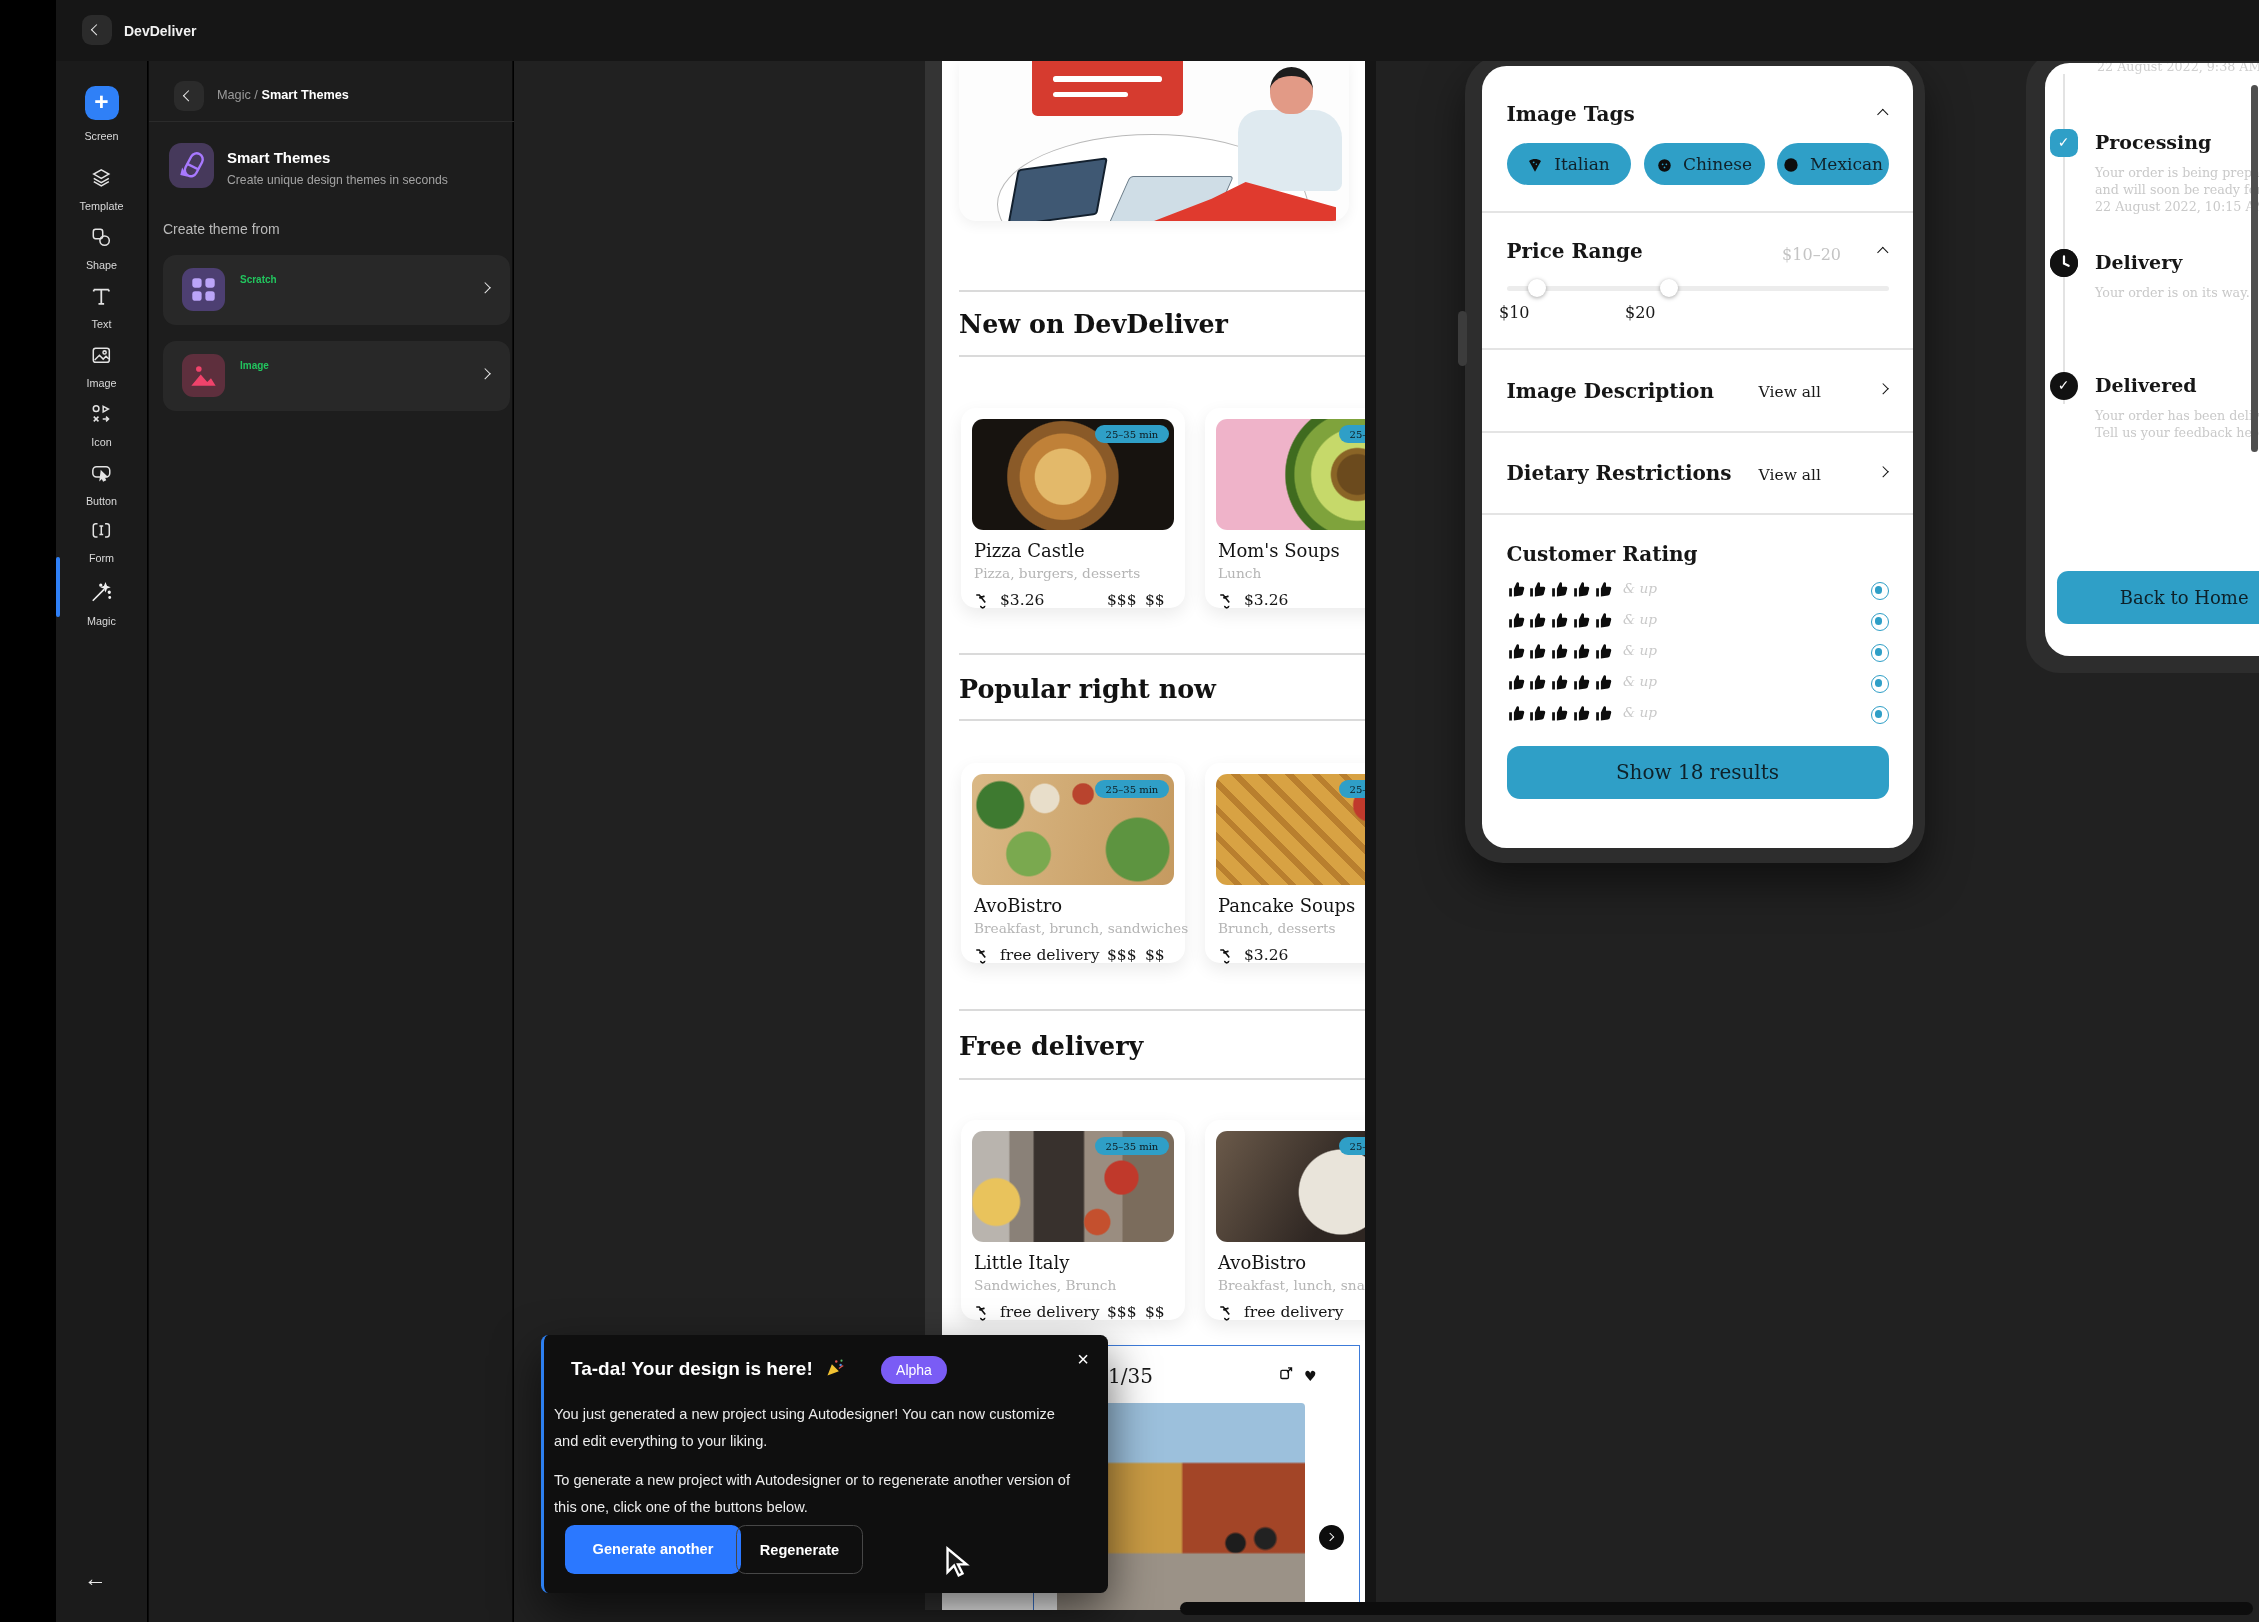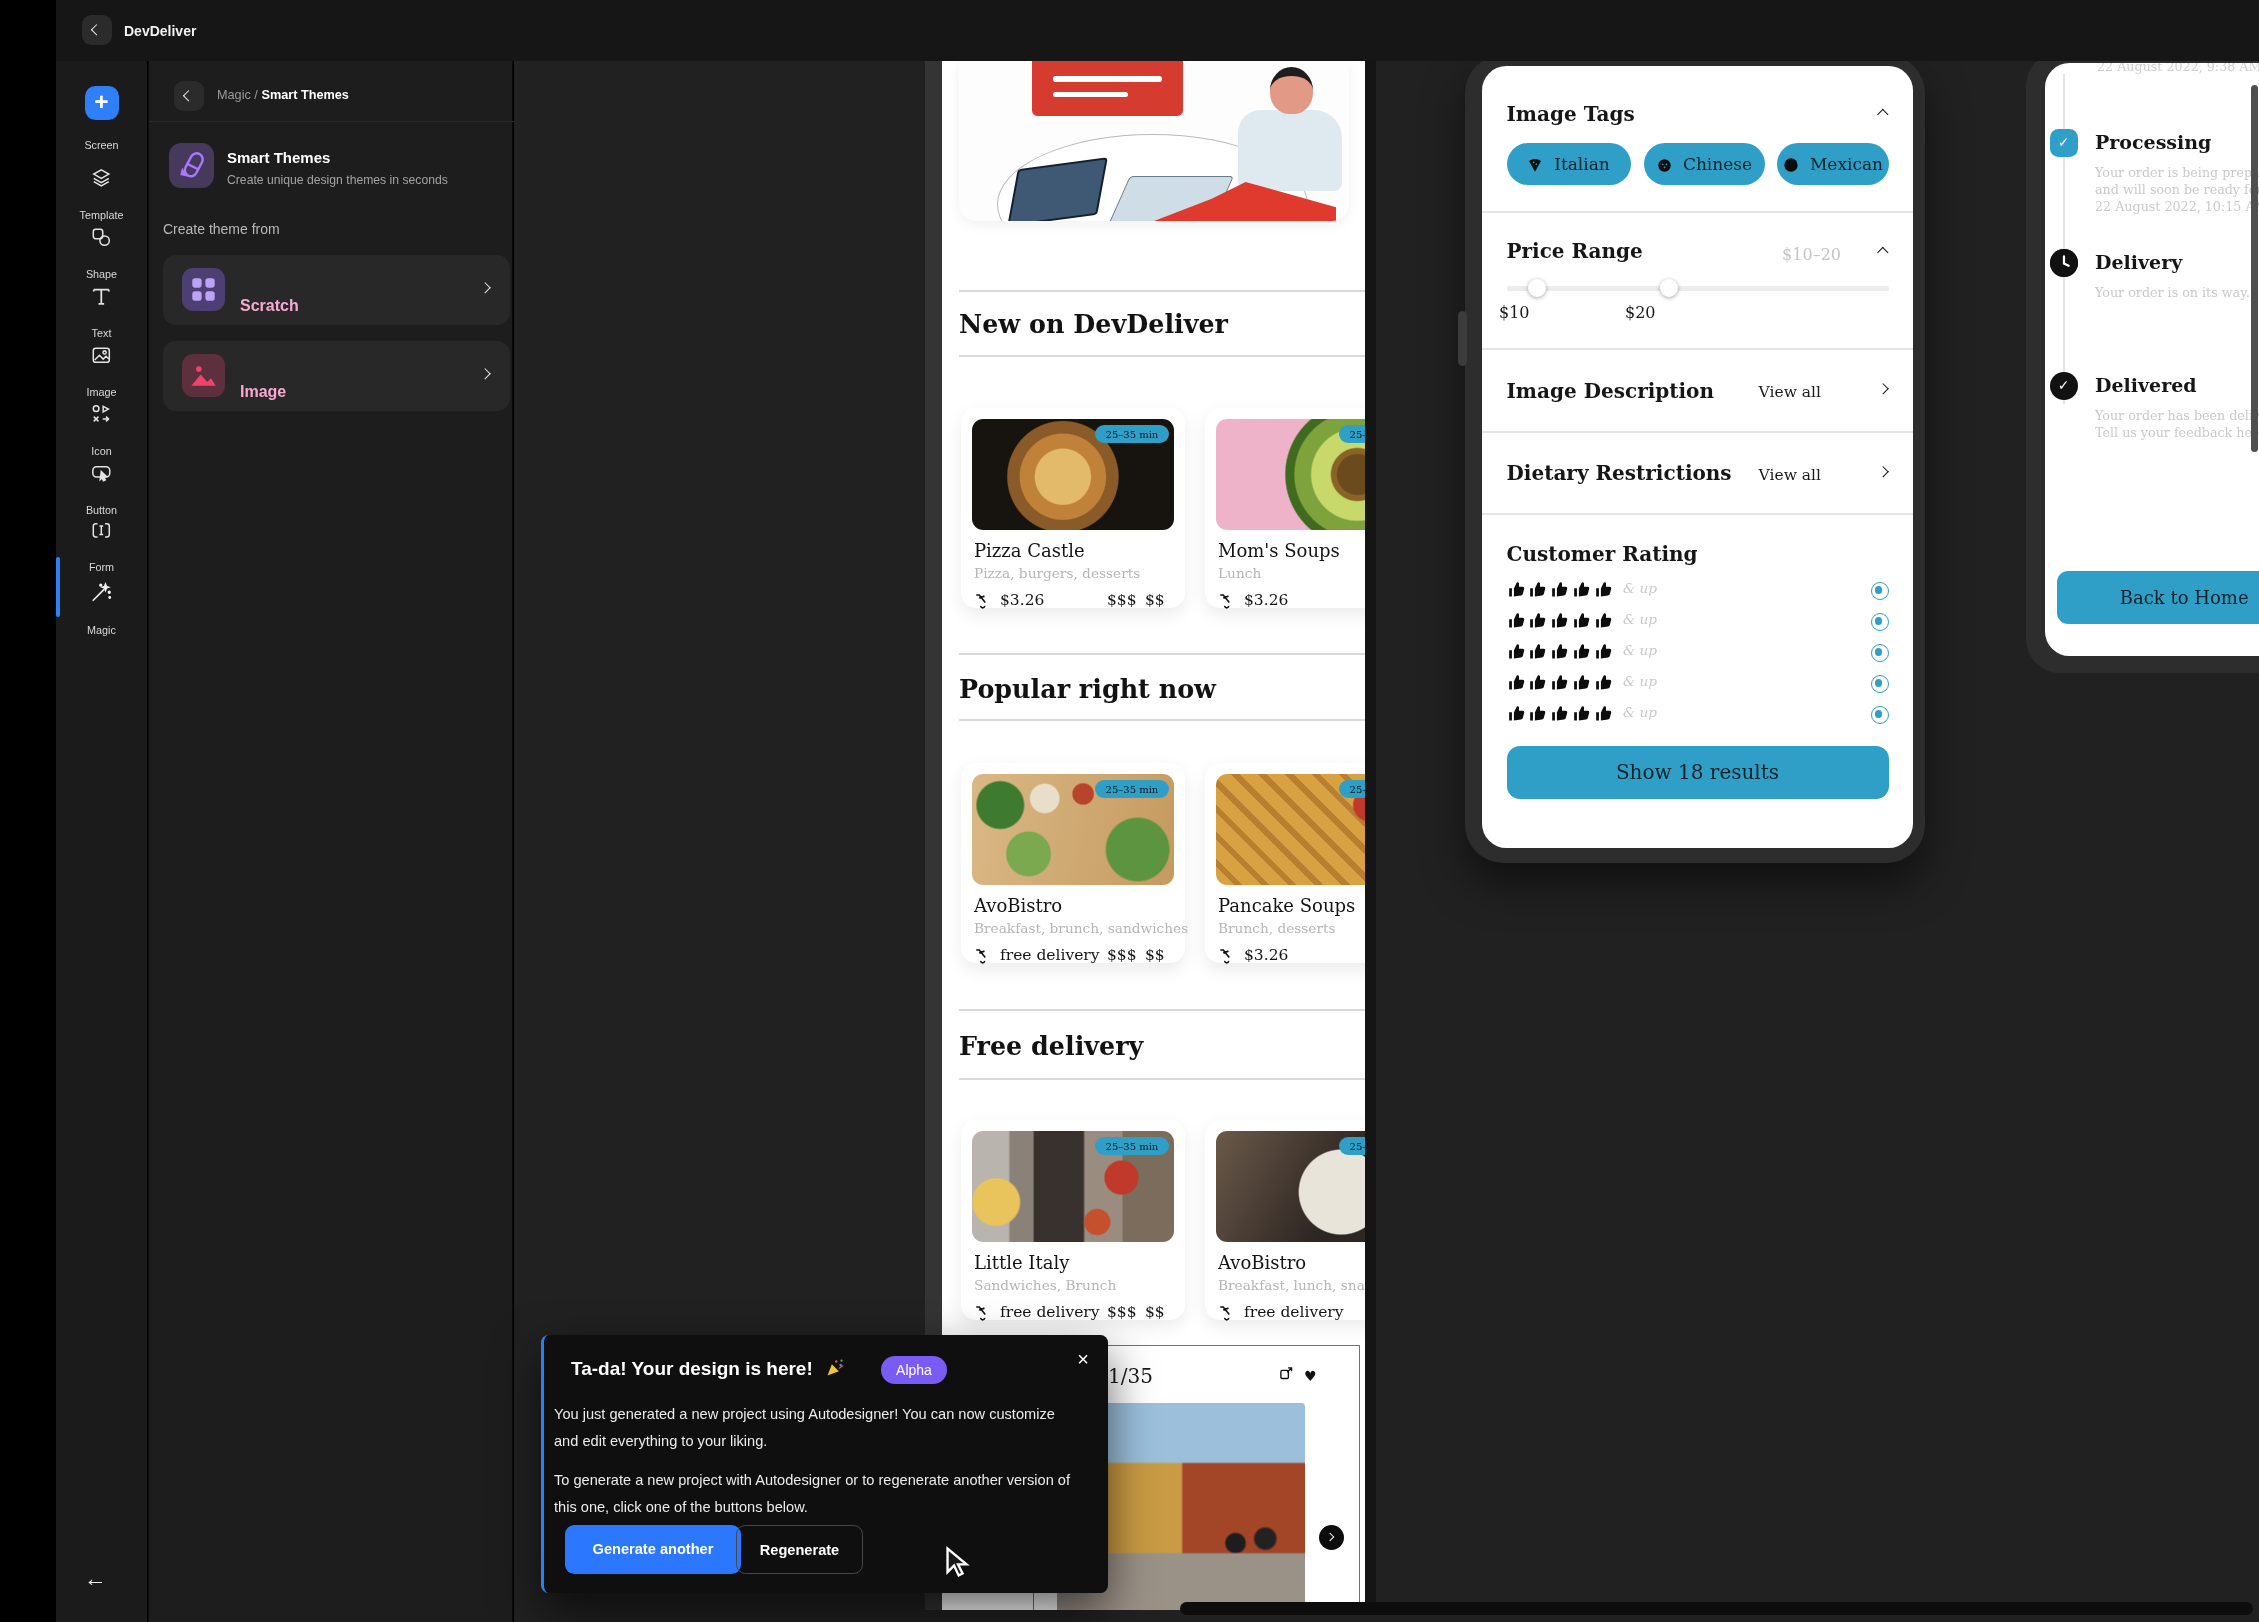--- a/index.html
+++ b/index.html
@@ -15,41 +15,41 @@
   .chev.left  { transform:rotate(135deg); }
   .chev.right { transform:rotate(-45deg); }
   .chev.up    { transform:rotate(-135deg); }
   .chev.dark  { border-color:#111; }
   .hback .chev { position:absolute; left:11.3px; top:11.3px; }
   .htitle { left:68px; top:22.6px; color:#f2f2f2; font-size:14px; font-weight:bold; }
 
   
   .rail { left:56px; top:61px; width:91px; height:1561px; background:#1b1b1b; z-index:5; }
   .rail-item { position:absolute; left:0; width:91px; text-align:center; }
-  .rail-label { display:block; margin-top:19px; color:#d9d9d9; font-size:10.8px; }
+  .rail-label { display:block; margin-top:10px; color:#d9d9d9; font-size:10.8px; }
   .rail-item svg { display:block; margin:0 auto; }
   .screen-btn { width:34px; height:34px; margin:0 auto; background:#2f80f7; border-radius:10.4px;
                 color:#fff; font-size:24.5px; line-height:32px; text-align:center; font-weight:bold;}
   .active-bar { left:0; top:496px; width:3.8px; height:60px; background:#2f80f7; border-radius:1.9px; }
 
   
   .panel { left:148px; top:61px; width:365px; height:1561px; background:#1d1d1d;
            border-left:0.9px solid #0a0a0a; border-right:0.9px solid #0a0a0a; z-index:5; }
   .pback { left:24.5px; top:20px; width:30px; height:30px; background:#2b2b2b; border-radius:9.4px; }
   .pback .chev { position:absolute; left:11.3px; top:11.3px; }
   .crumb { left:68px; top:27px; font-size:12.7px; }
   .crumb .dim { color:#9a9a9a; } .crumb .cur { color:#fff; font-weight:bold; }
   .pdivider { left:0; top:60px; width:365px; height:0.9px; background:#2b2b2b; }
   .st-tile { left:20px; top:82px; width:45px; height:45px; border-radius:12.2px; background:#46395b; }
   .st-title { left:78px; top:88px; color:#fff; font-size:15px; font-weight:bold; }
   .st-sub { left:78px; top:112px; color:#a3a3a3; font-size:12.2px; white-space:nowrap; }
   .group-label { left:14px; top:160px; color:#b9b9b9; font-size:14px; }
   .opt-card { left:14px; width:347px; height:70px; background:#282828; border-radius:13px; cursor:pointer; }
   .opt-tile { position:absolute; left:19px; top:13px; width:43px; height:43px; border-radius:11.3px; }
-  .opt-label { position:absolute; left:77px; top:42px; color:#f9a8d4; font-size:16px; font-weight:bold; }
+  .opt-label { position:absolute; left:77px; top:19px; color:#22c55e; font-size:10px; font-weight:bold; }
   .opt-chev { position:absolute; right:21px; top:29px; }
   .tile-scratch { background:#4d3f72; } .tile-image { background:#5e2f3d; } .tile-url { background:#33506b; }
 
   
   .canvas { left:514px; top:61px; width:1746px; height:1561px; background:#212121; z-index:1; }
 
   
   .p1-edge-l { left:925px; top:61px; width:17px; height:1549px; background:#343434; z-index:2; }
   .p1-edge-r { left:1364px; top:61px; width:12.2px; height:1549px; background:#151515; z-index:2; }
   .phone1 { left:942px; top:61px; width:423px; height:1549px; background:#fff; overflow:hidden; z-index:2;

